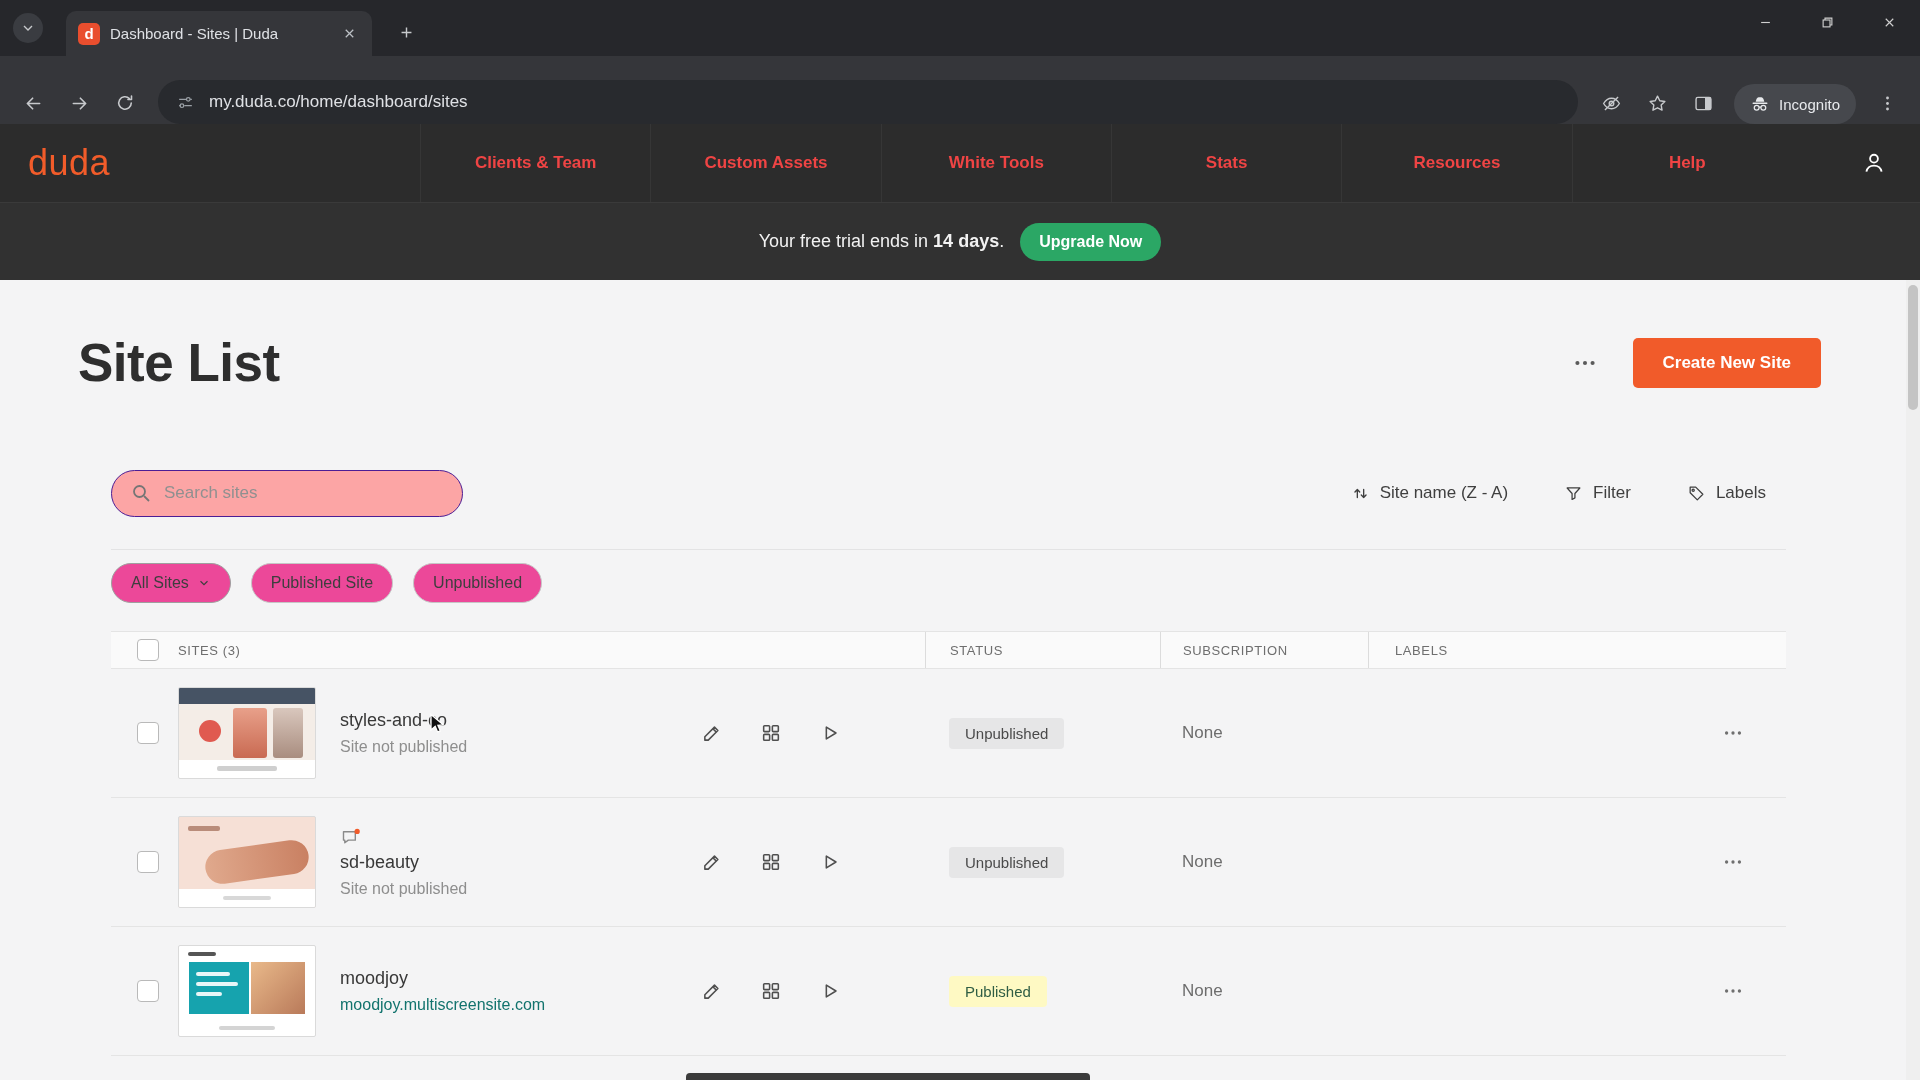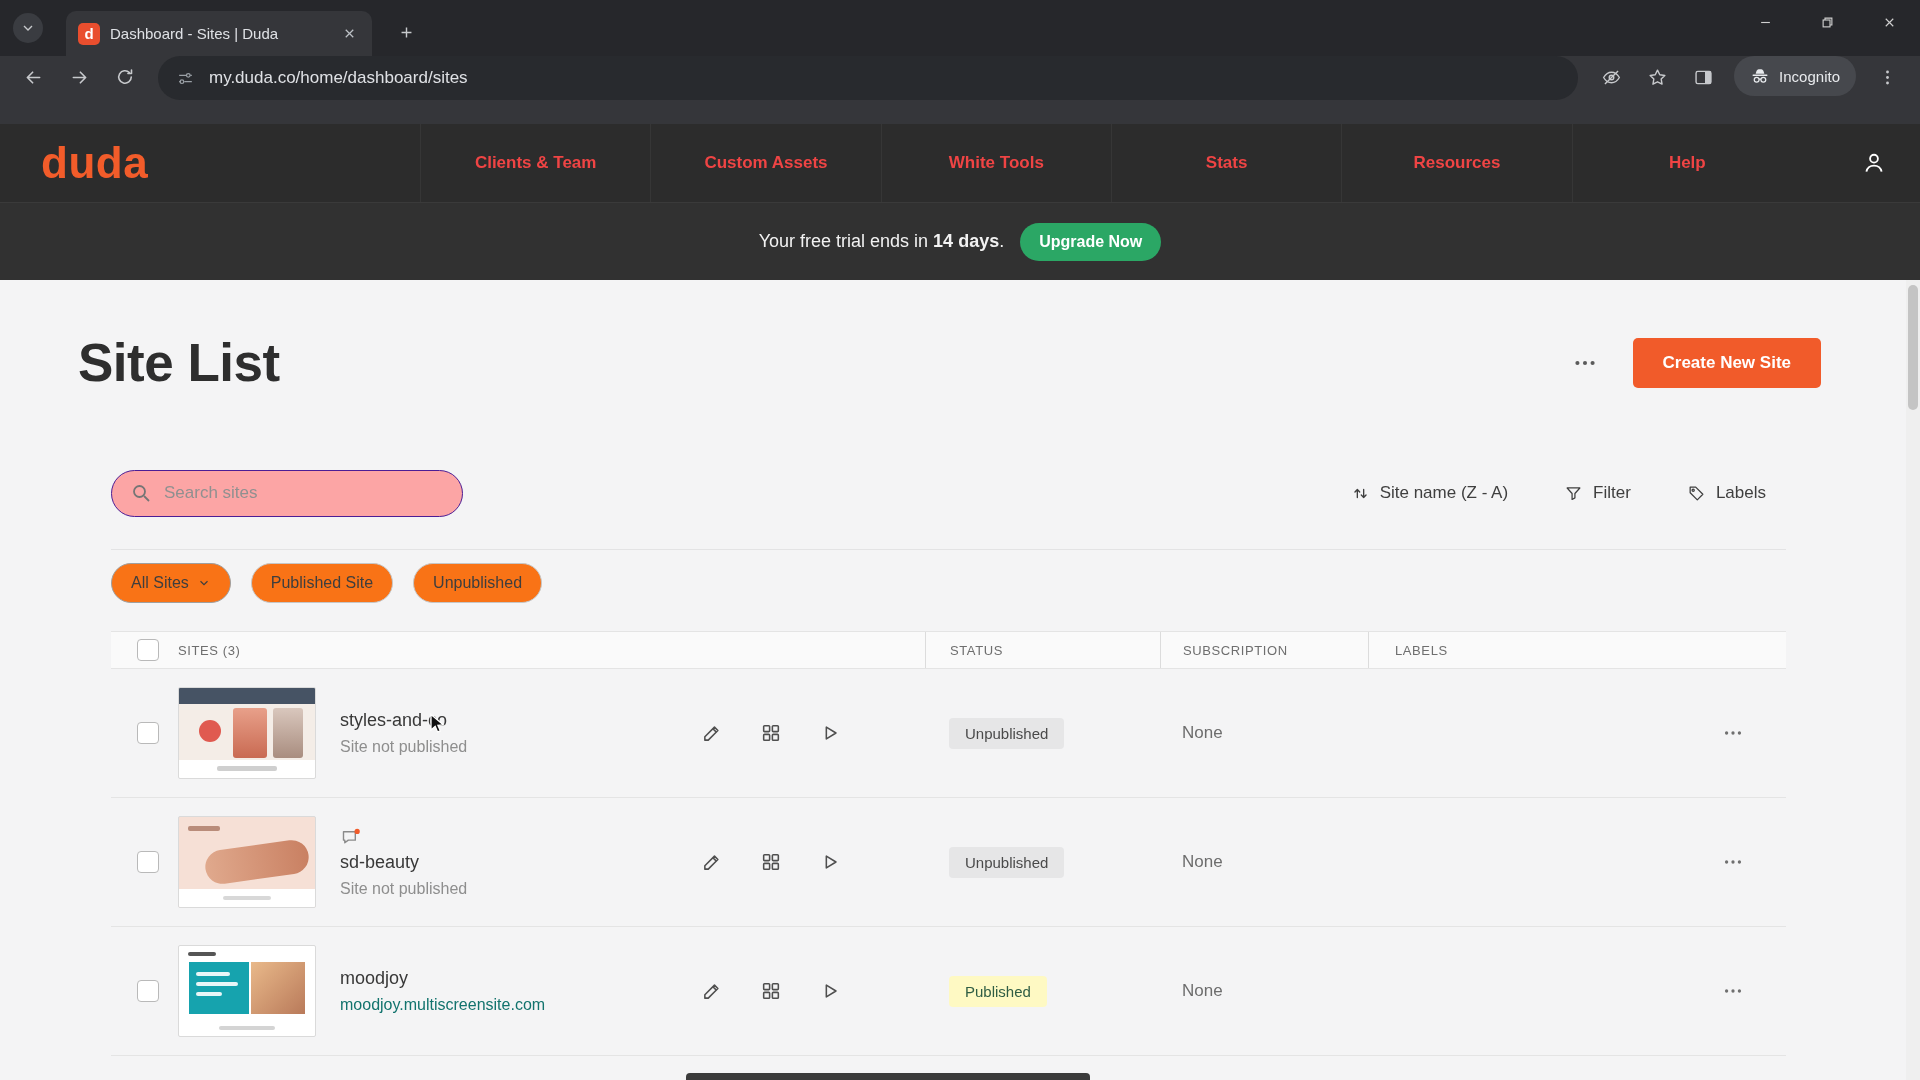--- a/index.html
+++ b/index.html
@@ -12,29 +12,29 @@
   .chrome{position:absolute;top:0;left:0;right:0;height:124px;background:#26272b}
   .tabstrip{position:relative;height:56px}
   .tab-search{position:absolute;left:13px;top:13px;width:30px;height:30px;border-radius:50%;background:#3a3c41;display:flex;align-items:center;justify-content:center}
   .tab{position:absolute;left:66px;top:11px;width:306px;height:45px;background:#35363a;border-radius:10px 10px 0 0;display:flex;align-items:center;gap:10px;padding:0 12px}
   .favicon{width:22px;height:22px;border-radius:5px;background:#e94e2e;color:#fff;font-weight:bold;font-size:15px;display:flex;align-items:center;justify-content:center;flex:none}
   .tab-title{flex:1;color:#dfe1e5;font-size:15px;white-space:nowrap;overflow:hidden}
   .tab-close{width:22px;height:22px;border-radius:50%;display:flex;align-items:center;justify-content:center;flex:none}
   .newtab{position:absolute;left:390px;top:16px;width:32px;height:32px;border-radius:50%;display:flex;align-items:center;justify-content:center}
   .win-controls{position:absolute;right:0;top:0;display:flex;height:44px}
   .win-btn{width:62px;display:flex;align-items:center;justify-content:center}
-  .toolbar{position:absolute;top:56px;left:0;right:0;height:68px;background:#35363a;display:flex;align-items:flex-start;padding:0 12px;gap:4px}
+  .toolbar{position:absolute;top:56px;left:0;right:0;height:68px;background:#35363a;display:flex;align-items:flex-end;padding:0 12px;gap:4px}
   .tool-btn{width:42px;height:42px;display:flex;align-items:center;justify-content:center;border-radius:50%}
   .omnibox{flex:1;height:44px;margin:0 8px;border-radius:22px;background:#282a2e;display:flex;align-items:center;gap:14px;padding:0 18px;min-width:0}
   .url{color:#dfe1e5;font-size:17px;white-space:nowrap;overflow:hidden}
   .incognito{height:40px;border-radius:20px;background:#46484d;display:flex;align-items:center;gap:9px;padding:0 16px;color:#e8eaed;font-size:15px;margin:0 6px}
 
   
   .duda-nav{position:absolute;top:124px;left:0;right:0;height:78px;background:#2c2c2c}
-  .logo{position:absolute;left:41px;top:50%;transform:translateY(-50%);font-size:44px;font-weight:bold;color:#f25c2a;letter-spacing:.5px}
+  .logo{position:absolute;left:28px;top:50%;transform:translateY(-50%);font-size:36px;font-weight:normal;color:#f25c2a;letter-spacing:.5px}
   .nav-items{position:absolute;left:420px;right:118px;top:0;bottom:0;display:flex}
   .nav-item{flex:1;display:flex;align-items:center;justify-content:center;color:#ef4444;font-size:17px;font-weight:600;border-left:1px solid rgba(255,255,255,.05);cursor:default}
   .nav-item.active{background:#222222;color:#f25c2a}
   .user-btn{position:absolute;right:26px;top:50%;transform:translateY(-50%);width:40px;height:40px;display:flex;align-items:center;justify-content:center}
 
   
   .banner{position:absolute;top:202px;left:0;right:0;height:78px;background:#313131;border-top:1px solid #3a3a3a;display:flex;align-items:center;justify-content:center;gap:16px}
   .banner-text{color:#f2f2f2;font-size:18px}
   .banner-text b{font-weight:bold}
   .upgrade{background:#2ba765;color:#fff;border:none;font-weight:bold;font-size:16px;padding:10px 19px;border-radius:19px;font-family:inherit;cursor:pointer}
@@ -50,21 +50,21 @@
   .search-box{position:relative;width:352px;height:47px}
   .search-box input{width:100%;height:100%;border:1px solid #4c1d95;border-radius:24px;background:#fca5a5;padding:0 20px 0 52px;font-size:17px;font-family:inherit;color:#333;outline:none}
   .search-box input::placeholder{color:#909090}
   .search-box .icon{position:absolute;left:18px;top:11px}
   .right-controls{margin-left:auto;display:flex;align-items:center;gap:56px;padding-right:20px}
   .ctl{display:flex;align-items:center;gap:10px;font-size:17px;color:#3f3f3f;background:none;border:none;font-family:inherit;cursor:pointer}
 
   .divider{position:absolute;top:269px;left:111px;right:134px;height:1px;background:#e3e3e4}
 
   .chips-row{position:absolute;top:283px;left:111px;display:flex;gap:20px}
-  .chip{height:40px;display:flex;align-items:center;gap:8px;padding:0 19px;border:1px solid #c6c6c6;border-radius:20px;background:#f97316;font-size:16px;color:#3e3e3e;font-family:inherit;cursor:pointer}
+  .chip{height:40px;display:flex;align-items:center;gap:8px;padding:0 19px;border:1px solid #c6c6c6;border-radius:20px;background:#ec4899;font-size:16px;color:#3e3e3e;font-family:inherit;cursor:pointer}
   .chip.selected{border-color:#9f9f9f}
 
   
   .table{position:absolute;top:351px;left:111px;right:134px}
   .thead{height:38px;display:flex;align-items:center;background:#fafafa;border-top:1px solid #e4e4e4;border-bottom:1px solid #e4e4e4;font-size:13px;color:#6e6e6e;letter-spacing:.6px}
   .col-check{width:55px;display:flex;align-items:center;flex:none}
   .col-check .checkbox{margin-left:26px}
   .col-sites{width:759px;flex:none;display:flex;align-items:center;padding-left:12px;position:relative}
   .col-status{width:235px;flex:none;padding-left:24px}
   .col-sub{width:208px;flex:none;padding-left:22px}

